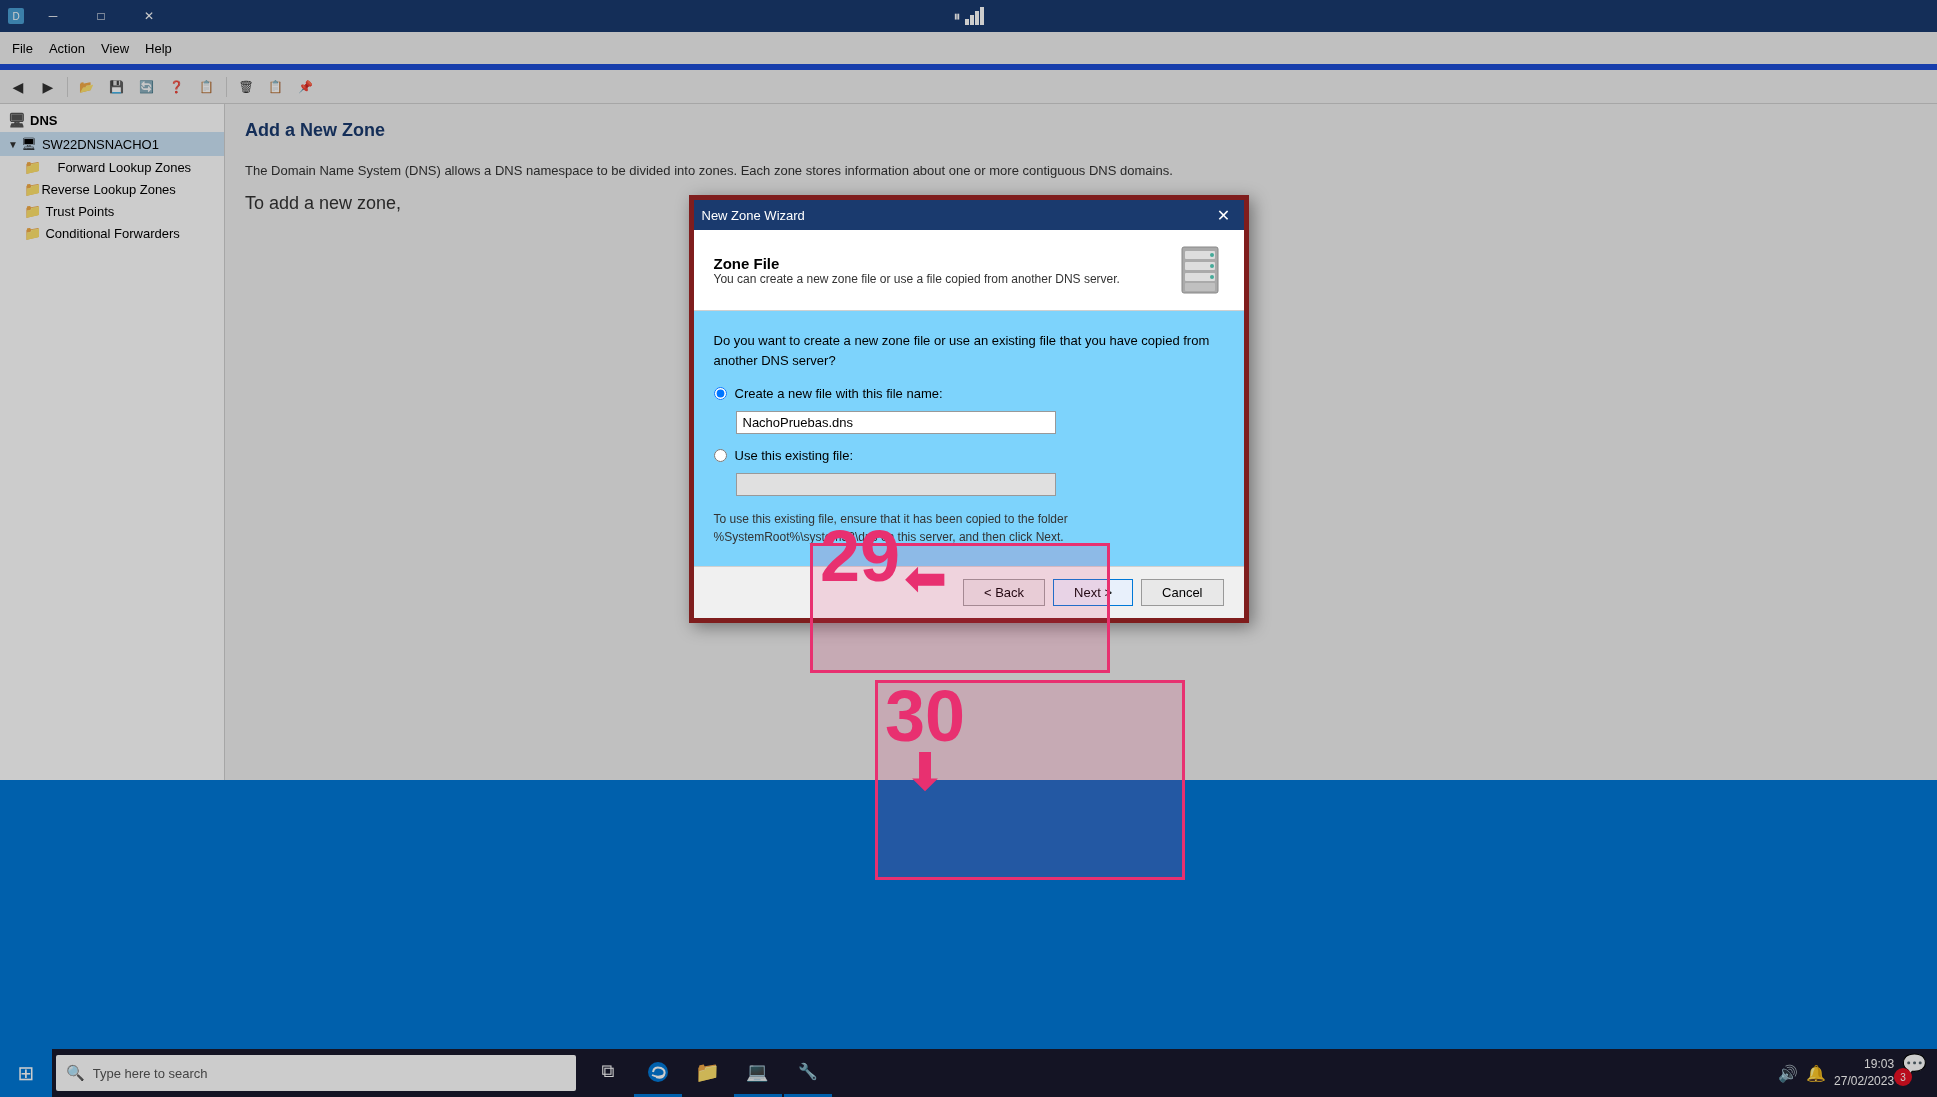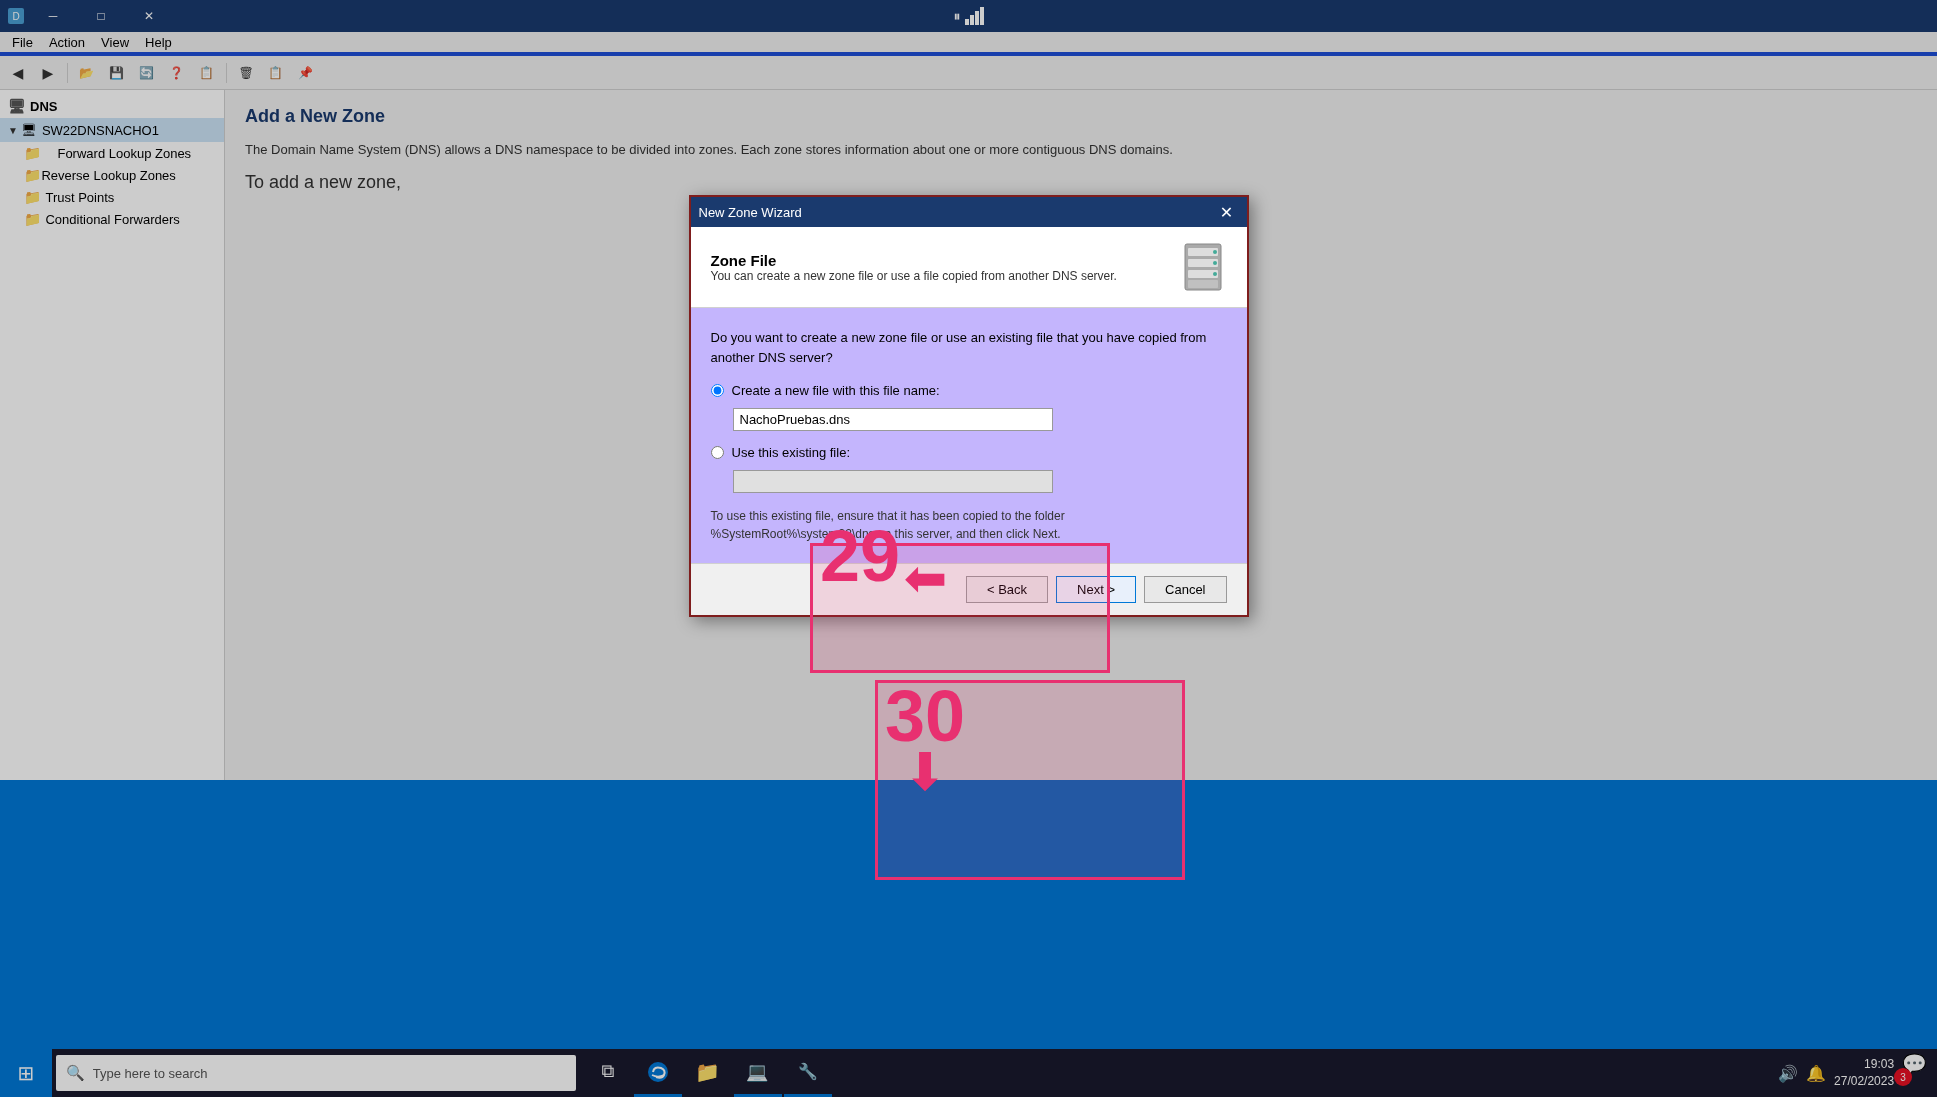--- a/index.html
+++ b/index.html
@@ -68,22 +68,22 @@
       display: flex; align-items: center; justify-content: center;
       color: white; font-size: 12px; cursor: pointer;
     }
 
     
     .menu-bar {
       height: 24px;
       background: #f0f0f0;
       display: flex;
       align-items: center;
-      padding: 4px 4px;
-      border-bottom: 4px solid #1d4ed8;
+      padding: 16px 4px;
+      border-bottom: 6px solid #1d4ed8;
     }
     .menu-item {
       padding: 2px 8px;
       cursor: pointer;
       font-size: 13px;
     }
 
     
     .toolbar {
       height: 34px;
@@ -144,21 +144,21 @@
     
     .main-pane {
       flex: 1;
       padding: 16px 20px;
       background: #f0f0f0;
     }
     .main-title {
       font-size: 18px;
       font-weight: bold;
       color: #1a3a6e;
-      margin-bottom: 13px;
+      margin-bottom: 20px;
     }
     .main-description {
       font-size: 13px;
       color: #333;
       margin-bottom: 12px;
       line-height: 1.5;
     }
     .main-instruction {
       font-size: 18px;
       color: #333;
@@ -172,22 +172,22 @@
       display: flex;
       align-items: flex-start;
       justify-content: center;
       padding-top: 195px;
       z-index: 100;
     }
 
     
     .dialog {
       width: 560px;
-      background: #c4b5fd;
-      border: 2px solid #7f1d1d;
+      background: #7dd3fc;
+      border: 5px solid #7f1d1d;
       box-shadow: 4px 4px 16px rgba(0,0,0,0.4);
     }
     .dialog-title-bar {
       height: 30px;
       background: #1a3a6e;
       display: flex;
       align-items: center;
       padding: 0 8px;
       color: white;
       font-size: 13px;

